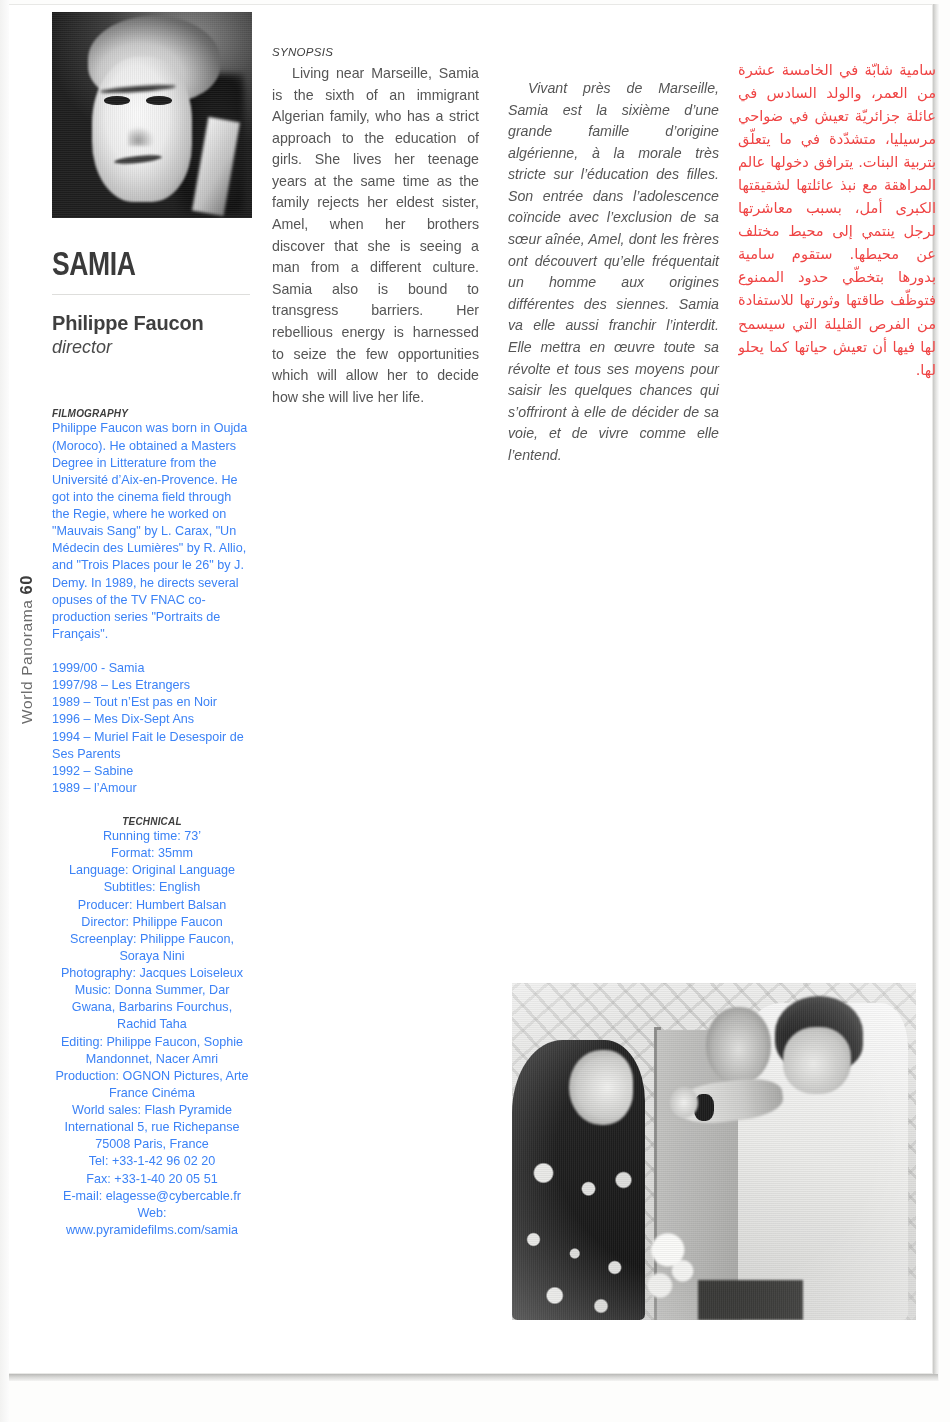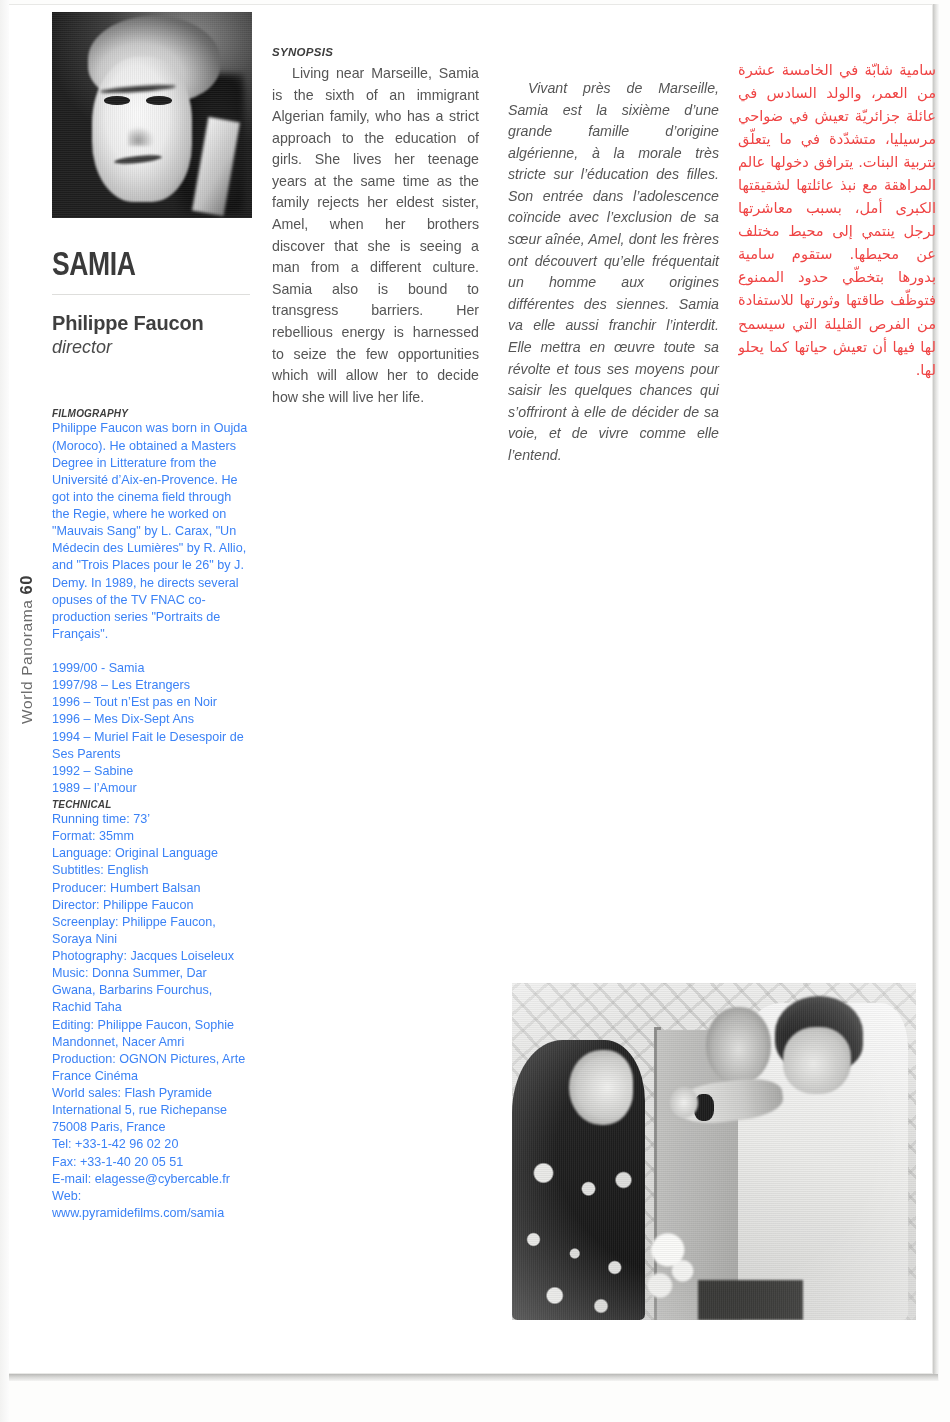--- a/index.html
+++ b/index.html
@@ -198,38 +198,38 @@
     margin-bottom: 1px;
   }
   .body-sm {
     font-size: 12.6px;
     line-height: 1.36;
     color: #3b82f6;
   }
   #filmography-block { margin-top: 50px; }
   #filmography-list { margin-top: 17px; }
   #filmography-list div, #technical-list div { white-space: pre-wrap; }
-  #technical-block { margin-top: 2px; }
+  #technical-block { margin-top: 19px; text-align: center; }
 
   
   #col-en {
     position: absolute;
     left: 272px; top: 46px;
     width: 207px;
   }
   #col-fr {
     position: absolute;
     left: 508px; top: 58px;
     width: 211px;
     margin-top: 20px;
   }
   #synopsis-head {
     font-size: 11.5px;
     font-style: italic;
-    font-weight: bold;
+    font-weight: normal;
     color: #3d3d3d;
     letter-spacing: 0.3px;
     margin-bottom: 5px;
   }
   #synopsis-en {
     font-size: 14.2px;
     line-height: 1.52;
     text-align: justify;
     text-indent: 20px;
     color: #555555;
@@ -433,21 +433,21 @@
     <div id="title-rule"></div>
     <div id="director-name">Philippe Faucon</div>
     <div id="director-role">director</div>
 
     <div id="filmography-block">
       <div class="sec-head">FILMOGRAPHY</div>
       <div class="body-sm">Philippe Faucon was born in Oujda (Moroco). He obtained a Masters Degree in Litterature from the Université d’Aix-en-Provence. He got into the cinema field through the Regie, where he worked on "Mauvais Sang" by L. Carax, "Un Médecin des Lumières" by R. Allio, and "Trois Places pour le 26" by J. Demy. In 1989, he directs several opuses of the TV FNAC co-production series "Portraits de Français".</div>
       <div class="body-sm" id="filmography-list">
           <div>1999/00 - Samia</div>
           <div>1997/98 – Les Etrangers</div>
-          <div>1996 – Tout n’Est pas en Noir</div>
+          <div>1989 – Tout n’Est pas en Noir</div>
           <div>1996 – Mes Dix-Sept Ans</div>
           <div>1994 – Muriel Fait le Desespoir de Ses Parents</div>
           <div>1992 – Sabine</div>
           <div>1989 – l’Amour</div>
         </div>
     </div>
 
     <div id="technical-block">
       <div class="sec-head">TECHNICAL</div>
       <div class="body-sm" id="technical-list">

